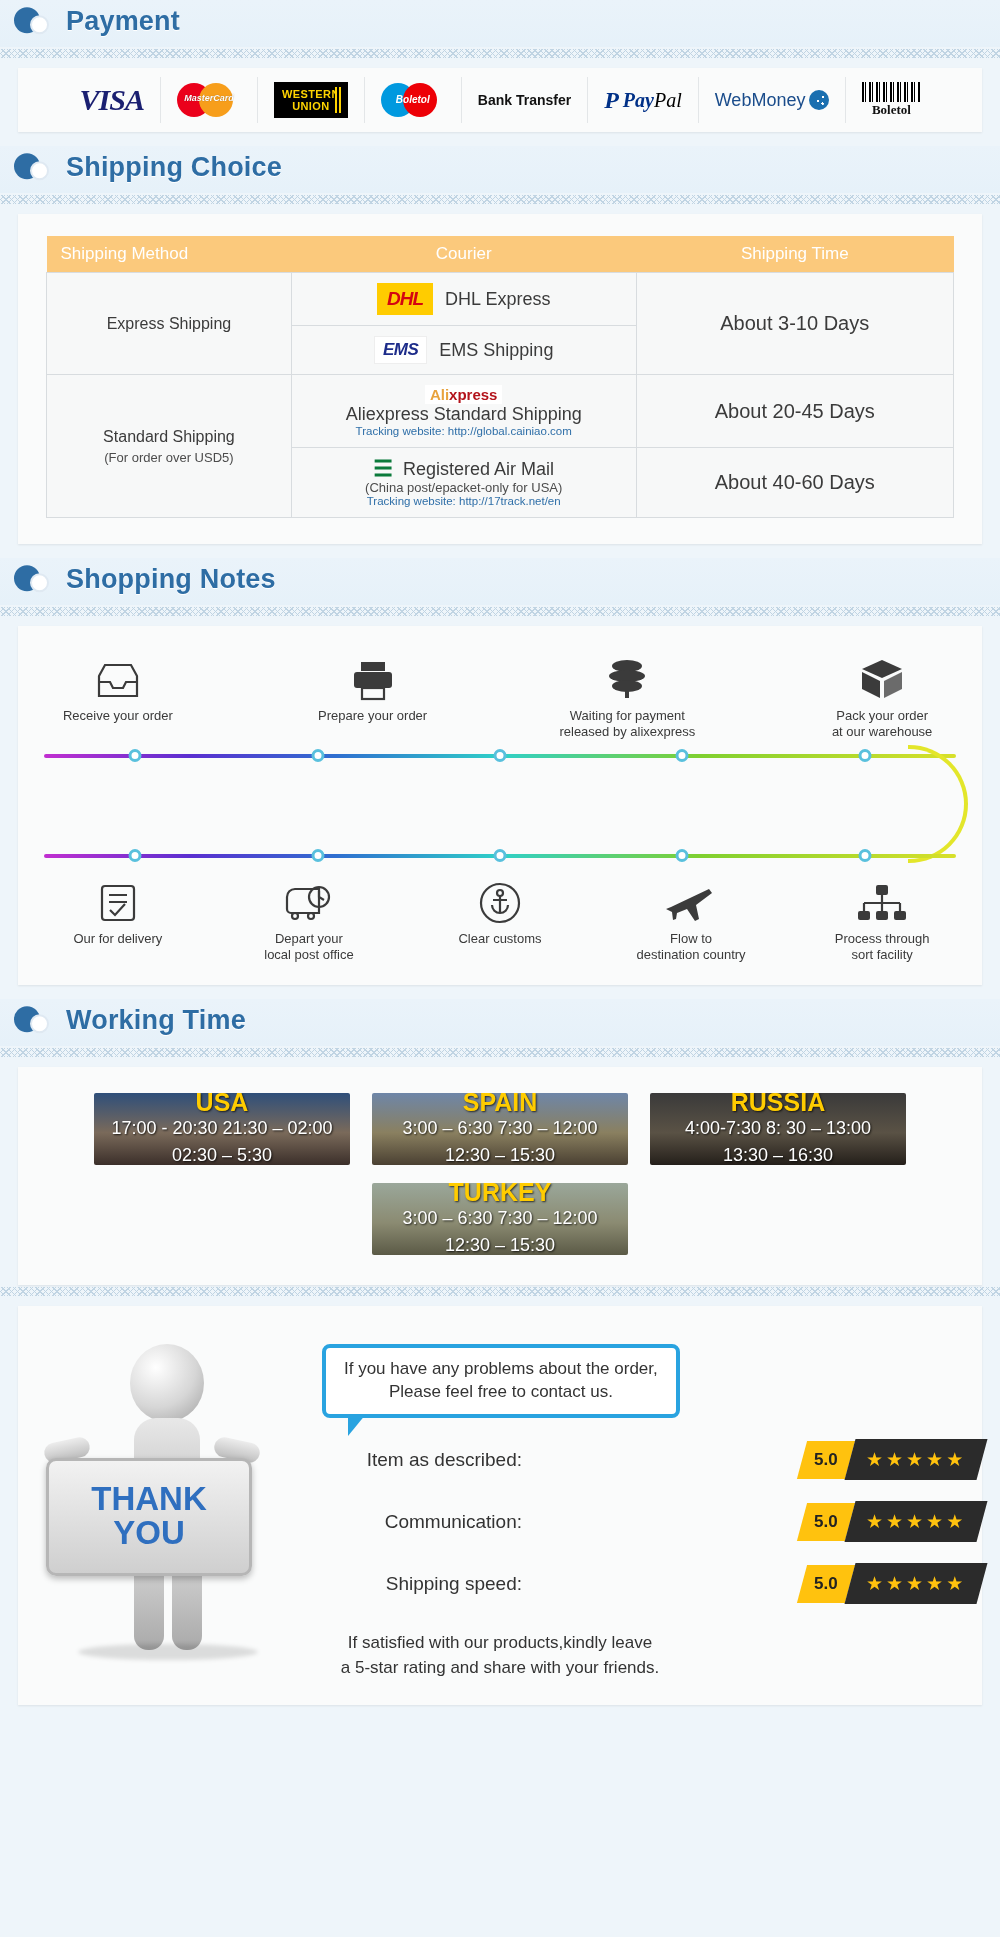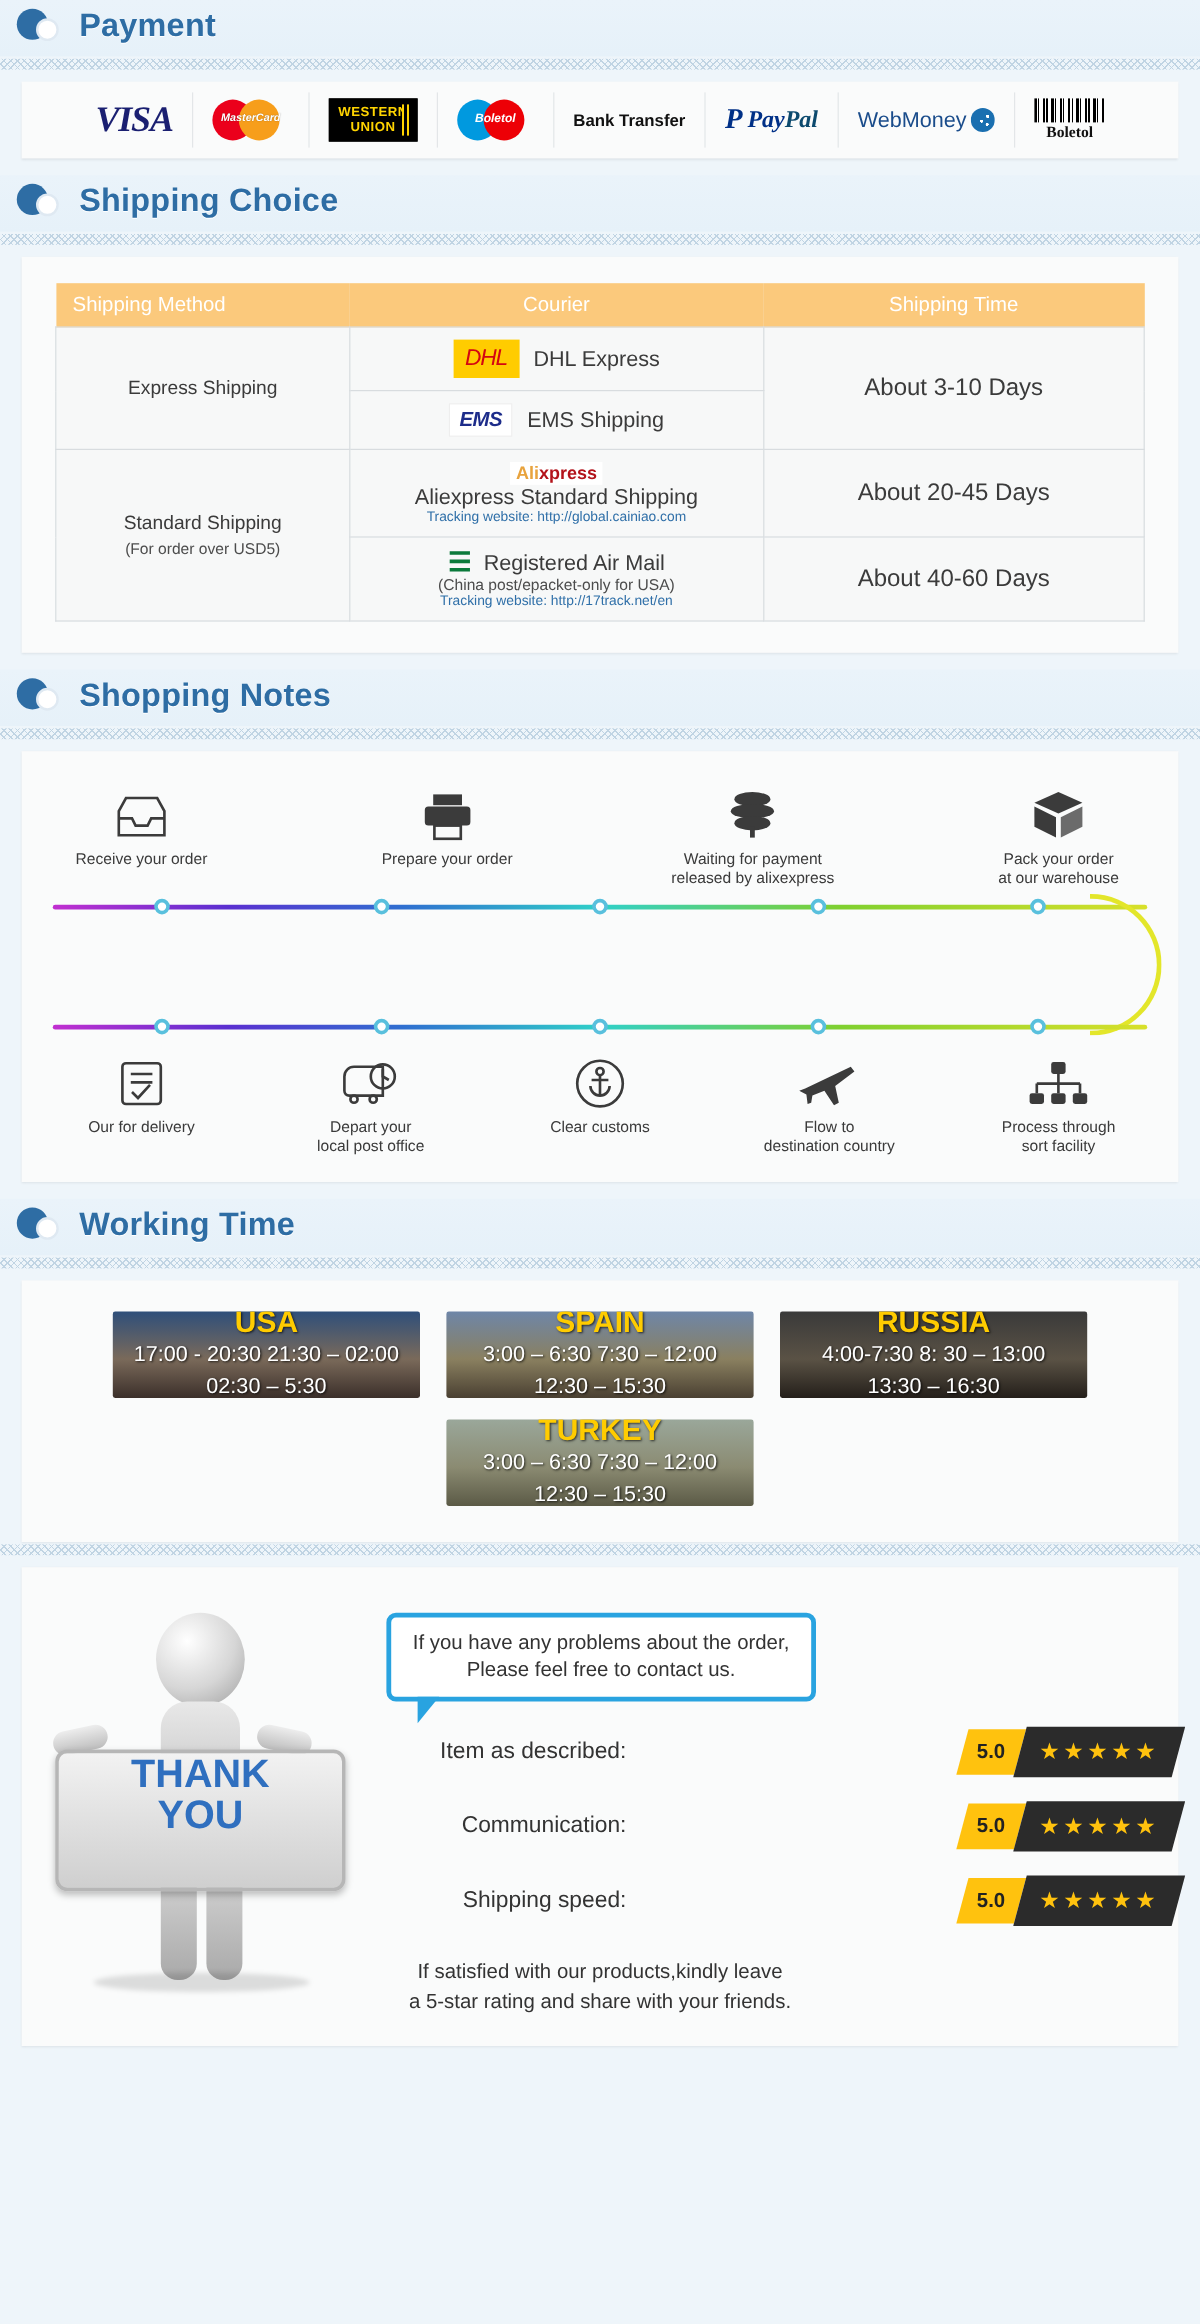--- a/index.html
+++ b/index.html
@@ -86,21 +86,21 @@
   .logo-maestro .c2 { left:22px; background:#ed0006; }
   .logo-maestro .txt { position:absolute; left:0; top:13px; width:64px; text-align:center;
     font-size:10px; font-weight:bold; font-style:italic; color:#fff; z-index:3; }
   .logo-bank { font-weight:bold; font-size:14px; color:#111; }
   .logo-paypal { display:flex; align-items:center; gap:4px; }
   .logo-paypal .pp-mark {
     font-family:"Liberation Serif", serif; font-weight:bold; font-style:italic;
     font-size:24px; color:#003087; line-height:1;
   }
   .logo-paypal .pp-a { font-family:"Liberation Serif", serif; font-weight:bold; font-style:italic; font-size:20px; color:#003087; }
-  .logo-paypal .pp-b { font-family:"Liberation Serif", serif; font-weight:bold; font-style:italic; font-size:20px; color:#0c4a6e;text-align:center; }
+  .logo-paypal .pp-b { font-family:"Liberation Serif", serif; font-weight:normal; font-style:italic; font-size:20px; color:#000000;text-align:center; }
   .logo-webmoney { display:flex; align-items:center; gap:4px; }
   .logo-webmoney .wm-txt { font-size:18px; color:#1a4c8b; }
   .logo-webmoney .wm-globe { width:20px; height:20px; border-radius:50%;
     background:#1a6fb0;
     background-image: radial-gradient(circle at 70% 35%, #fff 1.2px, transparent 1.4px),
                       radial-gradient(circle at 45% 55%, #fff 1.2px, transparent 1.4px),
                       radial-gradient(circle at 68% 68%, #fff 1.2px, transparent 1.4px);
   }
   .logo-boleto { text-align:center; }
   .logo-boleto .bars {
@@ -119,21 +119,21 @@
   table.ship thead th:first-child { text-align:left; }
   table.ship td {
     border:1px solid #d8dcdf; background:#f7f8f8;
     padding:10px 8px; text-align:center; color:#3b3b3b; font-size:16px;
   }
   .courier-line { display:flex; align-items:center; justify-content:center; gap:12px; }
   .courier-name { font-size:18px; color:#3b3b3b; }
   .sub { font-size:13px; color:#4c4c4c; }
   .track { font-size:11.5px; color:#2f6fa8; }
   .dhl { background:#fc0; padding:5px 10px; display:inline-block; }
-  .dhl span { color:#d40511; font-weight:normal; font-style:italic; font-size:19px; letter-spacing:-1px;text-align:right; }
+  .dhl span { color:#d40511; font-weight:bold; font-style:italic; font-size:19px; letter-spacing:-1px;text-align:right; }
   .ems { background:#fff; padding:3px 8px; display:inline-block; border:1px solid #eee; }
   .ems span { color:#1d2c8a; font-weight:bold; font-style:italic; font-size:17px; letter-spacing:-.5px; }
   .ali { background:#fff; display:inline-block; padding:1px 5px; font-weight:bold; font-size:15px; }
   .ali .a1 { color:#e8a33d; } .ali .a2 { color:#b3131b; }
   .cpost { display:inline-block; color:#0b7a3b; font-weight:bold; font-size:22px; line-height:1;
            font-family:"Liberation Serif",serif; }
 
   
   #notes-panel { padding: 24px 16px 22px 16px; }
   .tl-row { display:flex; justify-content:space-between; position:relative; }
@@ -202,23 +202,23 @@
   
   .man { position:absolute; left:20px; top:10px; width:270px; height:330px; }
   .man .head { position:absolute; left:92px; top:8px; width:74px; height:78px; border-radius:50%;
     background:radial-gradient(circle at 35% 30%, #fff 0%, #d6d6d6 55%, #9e9e9e 100%); }
   .man .body { position:absolute; left:96px; top:82px; width:66px; height:120px; border-radius:22px;
     background:linear-gradient(180deg,#e8e8e8,#b5b5b5); }
   .man .legL, .man .legR { position:absolute; top:196px; width:30px; height:118px; border-radius:14px;
     background:linear-gradient(180deg,#e0e0e0,#a9a9a9); }
   .man .legL { left:96px; } .man .legR { left:134px; }
   .man .board {
-    position:absolute; left:8px; top:122px; width:242px; height:118px; border-radius:10px;
+    position:absolute; left:8px; top:122px; width:206px; height:118px; border-radius:10px;
     background:linear-gradient(180deg,#f2f2f2,#cfcfcf); border:3px solid #b6b6b6;
-    display:flex; flex-direction:column; align-items:center; justify-content:flex-start;
+    display:flex; flex-direction:column; align-items:center; justify-content:center;
     box-shadow:0 3px 6px rgba(0,0,0,.25);
   }
   .man .board .t1 { font-size:33px; font-weight:bold; color:#2f6fbf; line-height:1; }
   .man .board .t2 { font-size:33px; font-weight:bold; color:#2f6fbf; line-height:1.1; }
   .man .armL { position:absolute; left:6px; top:104px; width:46px; height:20px; border-radius:10px;
     background:linear-gradient(180deg,#ededed,#bdbdbd); transform:rotate(-12deg); }
   .man .armR { position:absolute; left:176px; top:104px; width:46px; height:20px; border-radius:10px;
     background:linear-gradient(180deg,#ededed,#bdbdbd); transform:rotate(12deg); }
   .man .shadow { position:absolute; left:40px; top:308px; width:180px; height:16px; border-radius:50%;
     background:rgba(0,0,0,.12); filter:blur(2px); }

